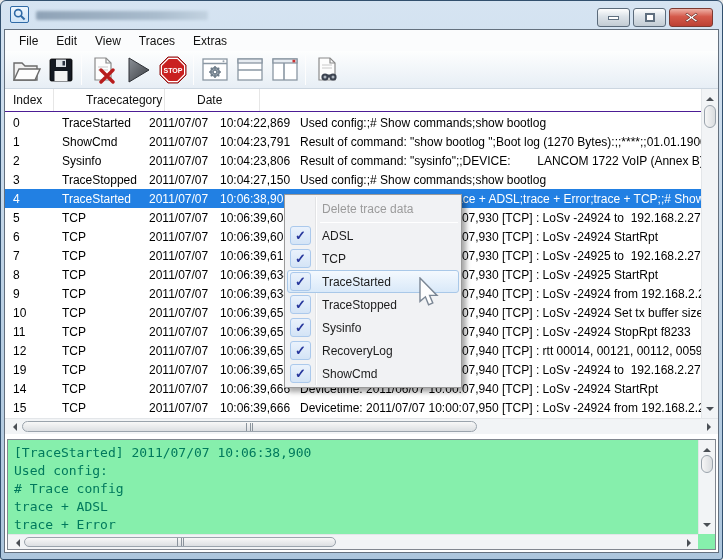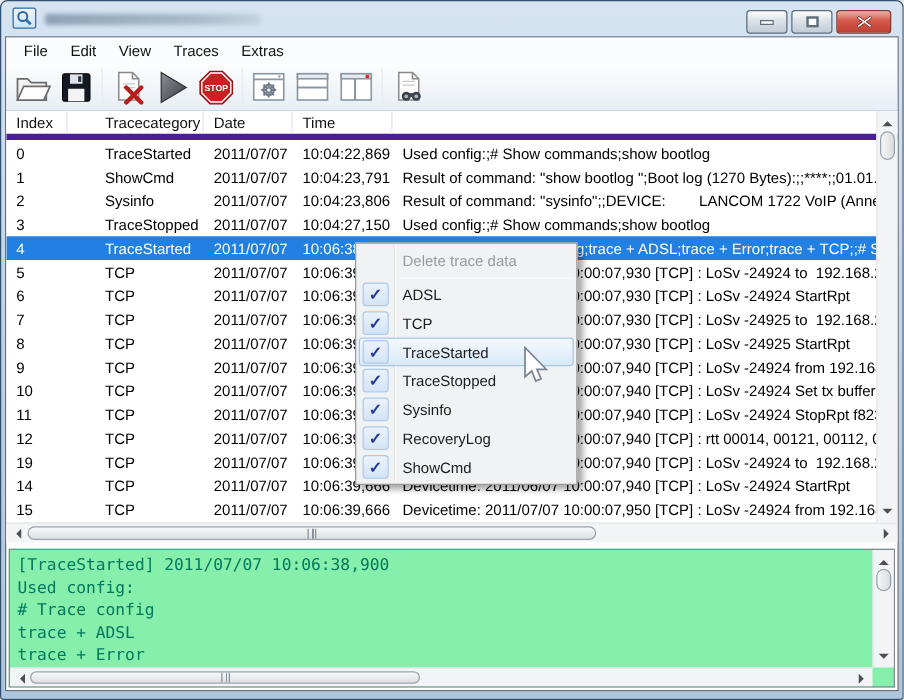--- a/index.html
+++ b/index.html
@@ -34,24 +34,24 @@
     font-size:12px;color:#111;padding-left:5px;text-align:right;}
   .menubar .mitem{padding:3px 9px;}
   
   .toolbar{height:38px;background:linear-gradient(#fdfefe,#e7eef5);
     border-bottom:1px solid #ccd6e0;display:flex;align-items:center;padding:0 3px;}
   .tbtn{width:35px;height:34px;display:flex;align-items:center;justify-content:center;}
   .tsep{width:1px;height:30px;background:#b9c4cf;border-right:1px solid #fdfdfd;margin:0 3px;}
   
   .table-wrap{position:absolute;left:0;right:0;top:59px;height:345px;background:#fff;}
   .thead{height:23px;display:flex;align-items:center;font-size:12px;color:#111;
-    border-bottom:5px solid #4c1d95;background:#fff;padding-right:3px;}
+    border-bottom:1px solid #4c1d95;background:#fff;padding-right:3px;gap:24px;}
   .th{height:100%;display:flex;align-items:center;padding-left:8px;border-right:1px solid #e6e6e6;}
   .c-index{width:49px;flex:none;}
-  .c-cat{width:87px;flex:none;margin-left:22px;}
+  .c-cat{width:87px;flex:none;}
   .c-date{width:71px;flex:none;}
   .c-time{width:80px;flex:none;}
   .c-content{flex:1;min-width:0;overflow:hidden;border-right:none;}
   .tbody{position:absolute;top:24px;left:0;right:17px;bottom:16px;overflow:hidden;}
   .trow{height:19px;display:flex;align-items:center;font-size:12px;color:#000;white-space:pre;}
   .trow>span{display:block;padding-left:8px;overflow:hidden;white-space:pre;}
   .trow.selected{background:#2280e3;color:#fff;}
   
   .vscroll{position:absolute;top:0;right:0;bottom:16px;width:17px;background:#f2f4f6;border-left:1px solid #e3e6e9;}
   .vthumb{position:absolute;left:2px;right:2px;border:1px solid #9aa3ac;border-radius:6px;
@@ -221,21 +221,20 @@
           <circle cx="20" cy="21" r="1.5" fill="#aeb6c0"></circle>
         </svg>
       </div>
     </div>
 
     <div class="table-wrap">
       <div class="thead">
         <div class="th c-index">Index</div>
         <div class="th c-cat">Tracecategory</div>
         <div class="th c-date">Date</div>
-        <div class="th c-time">Time</div>
       </div>
       <div class="tbody">
 
           <div class="trow">
             <span class="c-index">0</span>
             <span class="c-cat">TraceStarted</span>
             <span class="c-date">2011/07/07</span>
             <span class="c-time">10:04:22,869</span>
             <span class="c-content">Used config:;# Show commands;show bootlog</span>
           </div>

